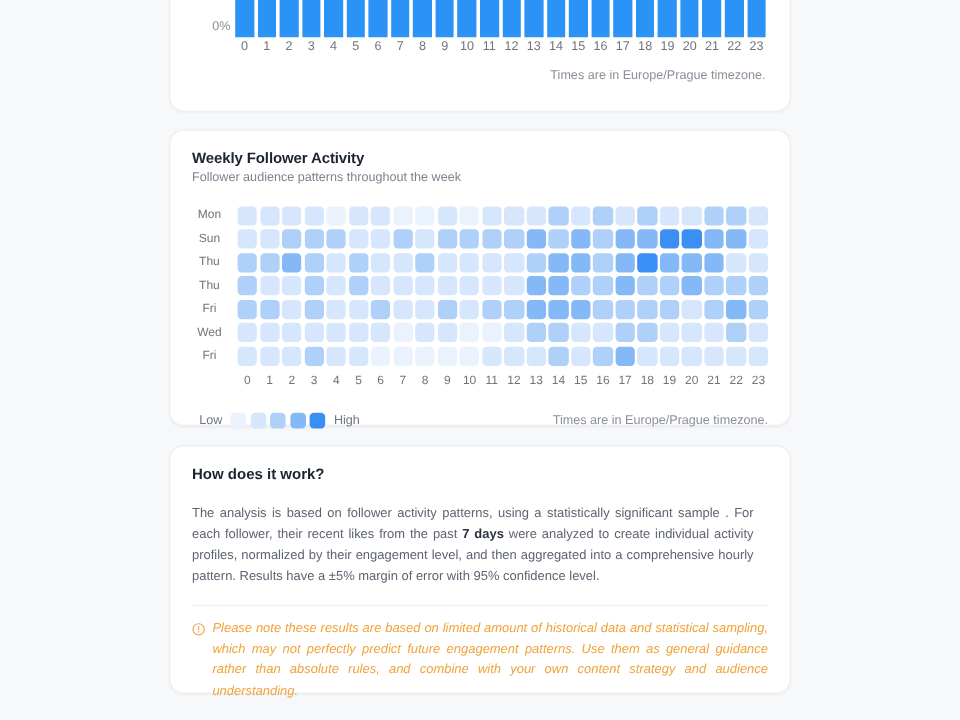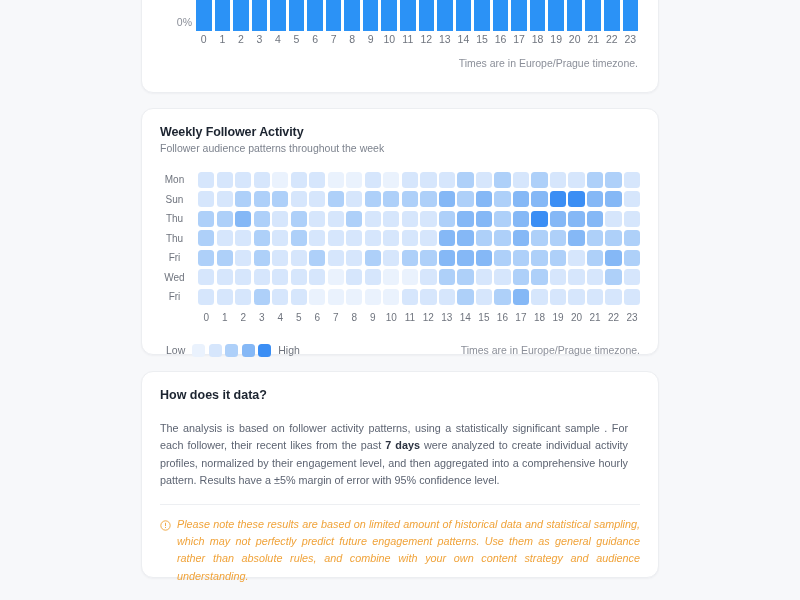--- a/index.html
+++ b/index.html
@@ -548,21 +548,21 @@
           <span class="swatch" style="background: rgb(133, 184, 246);"></span>
           <span class="swatch" style="background: rgb(59, 142, 244);"></span>
         </span>
       <span class="legend-label">High</span>
       <span class="legend-spacer"></span>
       <span class="legend-tz">Times are in Europe/Prague timezone.</span>
     </div>
   </div>
 
   <div class="card" id="card-how">
-    <h2 class="how-title">How does it data?</h2>
+    <h2 class="how-title">How does it work?</h2>
     <p class="how-para" id="how-p1">The analysis is based on follower activity patterns, using a statistically significant sample . For each follower, their recent likes from the past <b>7 days</b> were analyzed to create individual activity profiles, normalized by their engagement level, and then aggregated into a comprehensive hourly pattern. Results have a ±5% margin of error with 95% confidence level.</p>
     <hr class="how-divider">
     <div class="warn">
       <span class="warn-icon">
         <svg width="11" height="11" viewBox="0 0 12 12">
           <circle cx="6" cy="6" r="5.1" fill="none" stroke="#f0a33a" stroke-width="1"></circle>
           <rect x="5.5" y="3" width="1" height="3.6" fill="#f0a33a"></rect>
           <rect x="5.5" y="7.6" width="1" height="1.1" fill="#f0a33a"></rect>
         </svg>
       </span>

